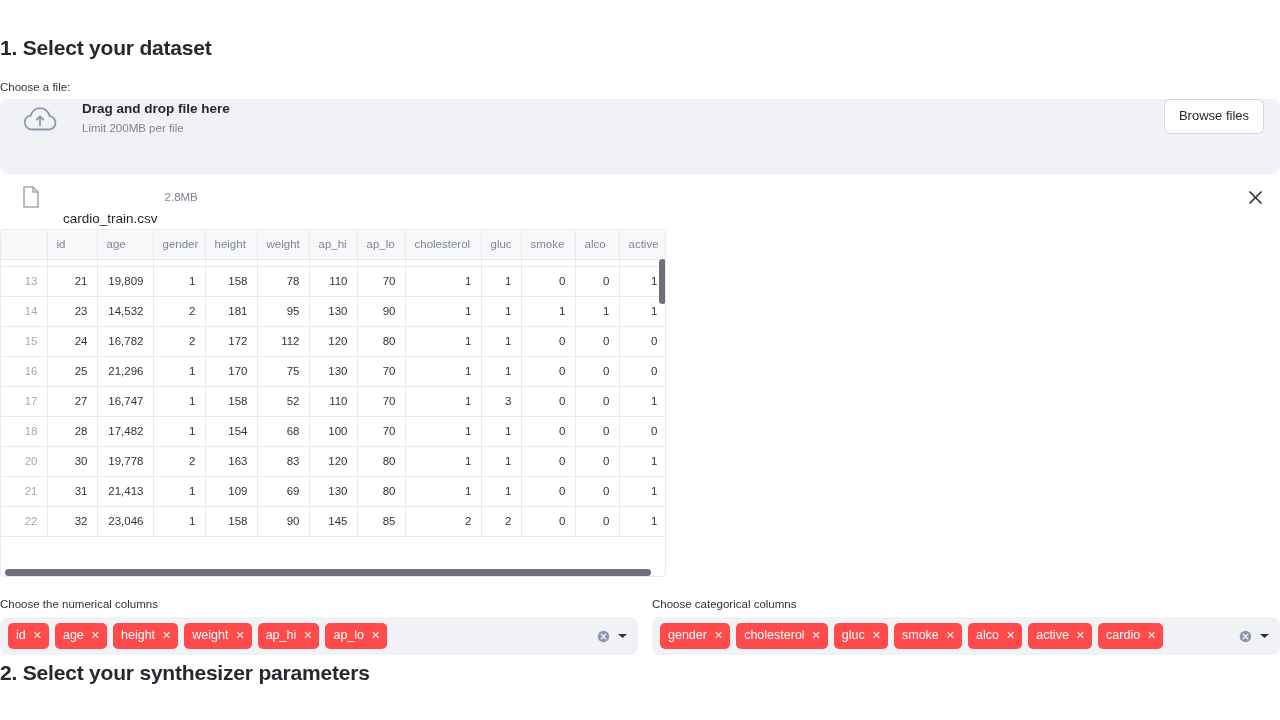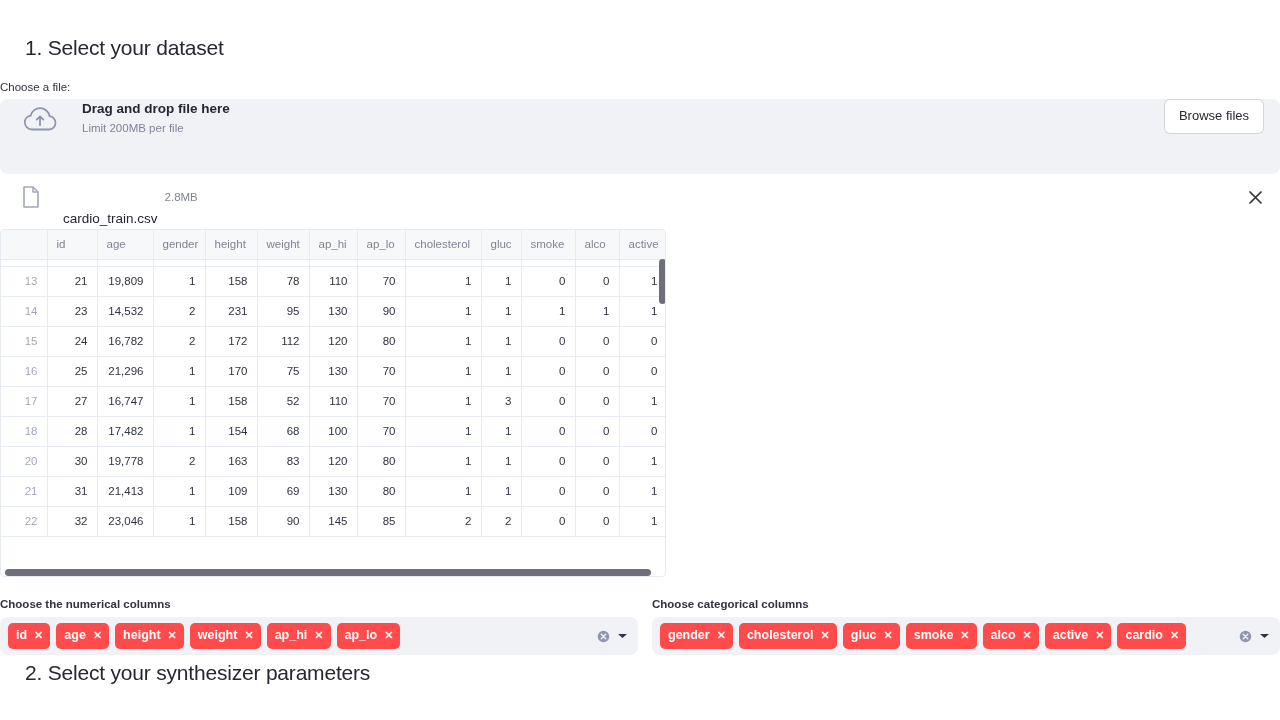--- a/index.html
+++ b/index.html
@@ -8,25 +8,24 @@
     background: #ffffff;
     font-family: "Liberation Sans", sans-serif;
     color: #262730;
     overflow: hidden;
   }
   .page { position: relative; width: 1280px; height: 720px; padding: 0; }
 
   
   .step-heading {
     font-size: 21px;
-    font-weight: 400;
+    font-weight: 700;
     letter-spacing: -0.2px;
     color: #262730;
     line-height: 1.2;
-    padding-left: 25px;
   }
   #heading-1 { position: absolute; left: 0px; top: 35px; }
   #heading-2 { position: absolute; left: 0px; top: 660px; }
 
   .small-label {
     font-size: 11.5px;
     color: #31333f;
     line-height: 1.4;
   }
   #choose-file-label { position: absolute; left: 0px; top: 79px; }
@@ -196,21 +195,21 @@
   }
   .df-hthumb {
     position: absolute;
     left: 4px; top: 0;
     height: 7px; width: 646px;
     background: #6e6f7a;
     border-radius: 4px;
   }
 
   
-  .ms-block { position: absolute; font-weight: bold; }
+  .ms-block { position: absolute; }
   #ms-numerical { left: 0px; top: 596px; width: 638px; }
   #ms-categorical { left: 652px; top: 596px; width: 628px; }
 
   .ms-label {
     font-size: 11.5px;
     color: #31333f;
     line-height: 1.4;
     margin-bottom: 5px;
   }
   .ms-control {
@@ -389,21 +388,21 @@
                   <td>1</td>
                   <td>0</td>
                   <td>0</td>
                   <td>1</td>
                 </tr>
                 <tr>
                   <td class="idx-col">14</td>
                   <td>23</td>
                   <td>14,532</td>
                   <td>2</td>
-                  <td>231</td>
+                  <td>181</td>
                   <td>95</td>
                   <td>130</td>
                   <td>90</td>
                   <td>1</td>
                   <td>1</td>
                   <td>1</td>
                   <td>1</td>
                   <td>1</td>
                 </tr>
                 <tr>

